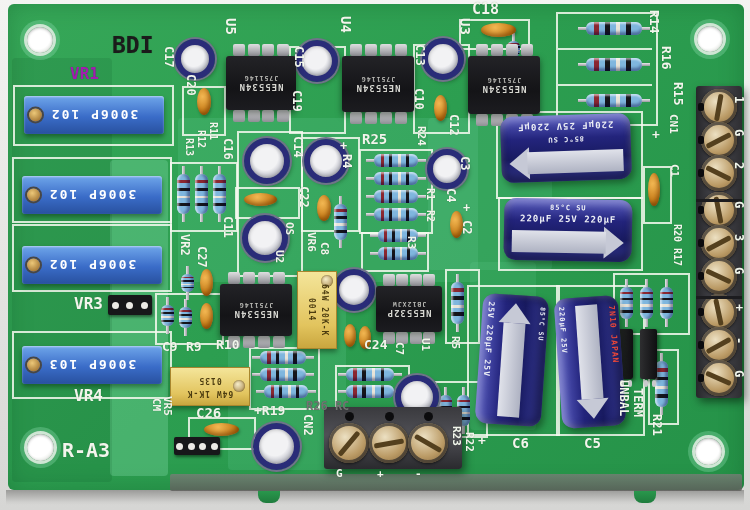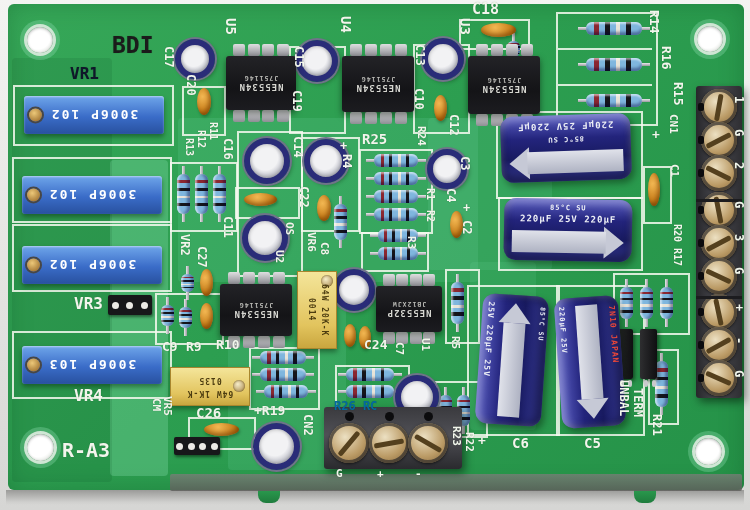--- a/index.html
+++ b/index.html
@@ -531,21 +531,21 @@
     </div>
     <div class="thole" style="left: 424px; top: 412px; width: 9px; height: 9px; border-radius: 50%;"></div>
     <div class="lbl" style="left: 336px; top: 468px; font-size: 11px;">G</div>
     <div class="lbl" style="left: 377px; top: 468px; font-size: 11px;">+</div>
     <div class="lbl" style="left: 415px; top: 468px; font-size: 11px;">-</div>
     <div class="patch" style="left: 620px; top: 380px; width: 4px; height: 7px; background: rgb(201, 201, 204); z-index: 16;"></div>
     <div class="patch" style="left: 628px; top: 380px; width: 4px; height: 7px; background: rgb(201, 201, 204); z-index: 16;"></div>
     <div class="patch" style="left: 644px; top: 380px; width: 4px; height: 7px; background: rgb(201, 201, 204); z-index: 16;"></div>
     <div class="patch" style="left: 652px; top: 380px; width: 4px; height: 7px; background: rgb(201, 201, 204); z-index: 16;"></div>
     <div class="lbl" style="left: 112px; top: 34px; font-size: 23px; color: rgb(27, 27, 27);">BDI</div>
-    <div class="lbl" style="left: 70px; top: 66px; font-size: 16px; color: #0f172a;">VR1</div>
+    <div class="lbl" style="left: 70px; top: 66px; font-size: 16px; color: #a21caf;">VR1</div>
     <div class="lbl v" style="left: 163px; top: 46px; font-size: 12px; color: rgb(242, 245, 236);">C17</div>
     <div class="lbl v" style="left: 185px; top: 74px; font-size: 12px; color: rgb(242, 245, 236);">C20</div>
     <div class="lbl v" style="left: 224px; top: 18px; font-size: 14px; color: rgb(242, 245, 236);">U5</div>
     <div class="lbl v" style="left: 293px; top: 46px; font-size: 12px; color: rgb(242, 245, 236);">C15</div>
     <div class="lbl v" style="left: 291px; top: 90px; font-size: 12px; color: rgb(242, 245, 236);">C19</div>
     <div class="lbl v" style="left: 339px; top: 16px; font-size: 14px; color: rgb(242, 245, 236);">U4</div>
     <div class="lbl v" style="left: 414px; top: 44px; font-size: 12px; color: rgb(242, 245, 236);">C13</div>
     <div class="lbl v" style="left: 413px; top: 88px; font-size: 12px; color: rgb(242, 245, 236);">C10</div>
     <div class="lbl" style="left: 472px; top: 2px; font-size: 15px; color: rgb(242, 245, 236);">C18</div>
     <div class="lbl v" style="left: 458px; top: 18px; font-size: 14px; color: rgb(242, 245, 236);">U3</div>
@@ -585,21 +585,21 @@
     <div class="lbl" style="left: 74px; top: 296px; font-size: 16px; color: rgb(242, 245, 236);">VR3</div>
     <div class="lbl" style="left: 162px; top: 340px; font-size: 13px; color: rgb(242, 245, 236);">C9</div>
     <div class="lbl" style="left: 186px; top: 340px; font-size: 13px; color: rgb(242, 245, 236);">R9</div>
     <div class="lbl" style="left: 216px; top: 338px; font-size: 13px; color: rgb(242, 245, 236);">R10</div>
     <div class="lbl" style="left: 74px; top: 388px; font-size: 16px; color: rgb(242, 245, 236);">VR4</div>
     <div class="lbl" style="left: 62px; top: 440px; font-size: 20px; color: rgb(242, 245, 236);">R-A3</div>
     <div class="lbl v" style="left: 162px; top: 396px; font-size: 11px; color: rgb(242, 245, 236);">VR5</div>
     <div class="lbl v" style="left: 151px; top: 398px; font-size: 11px; color: rgb(242, 245, 236);">CM</div>
     <div class="lbl" style="left: 196px; top: 406px; font-size: 14px; color: rgb(242, 245, 236);">C26</div>
     <div class="lbl" style="left: 254px; top: 404px; font-size: 13px; color: rgb(242, 245, 236);">+R19</div>
-    <div class="lbl" style="left: 306px; top: 400px; font-size: 12px; color: #0369a1; margin-left: 28px;">R26 RC</div>
+    <div class="lbl" style="left: 306px; top: 400px; font-size: 12px; color: #737373;">R26 RC</div>
     <div class="lbl v" style="left: 302px; top: 414px; font-size: 12px; color: rgb(242, 245, 236);">CN2</div>
     <div class="lbl v" style="left: 451px; top: 426px; font-size: 11px; color: rgb(242, 245, 236);">R23</div>
     <div class="lbl v" style="left: 464px; top: 432px; font-size: 11px; color: rgb(242, 245, 236);">R22</div>
     <div class="lbl" style="left: 478px; top: 434px; font-size: 13px; color: rgb(242, 245, 236);">+</div>
     <div class="lbl" style="left: 512px; top: 436px; font-size: 14px; color: rgb(242, 245, 236);">C6</div>
     <div class="lbl" style="left: 584px; top: 436px; font-size: 14px; color: rgb(242, 245, 236);">C5</div>
     <div class="lbl v" style="left: 618px; top: 380px; font-size: 12px; color: rgb(242, 245, 236);">UNBAL</div>
     <div class="lbl v" style="left: 632px; top: 388px; font-size: 12px; color: rgb(242, 245, 236);">TERM</div>
     <div class="lbl v" style="left: 651px; top: 414px; font-size: 12px; color: rgb(242, 245, 236);">R21</div>
     <div class="lbl" style="left: 364px; top: 338px; font-size: 13px; color: rgb(242, 245, 236);">C24</div>

